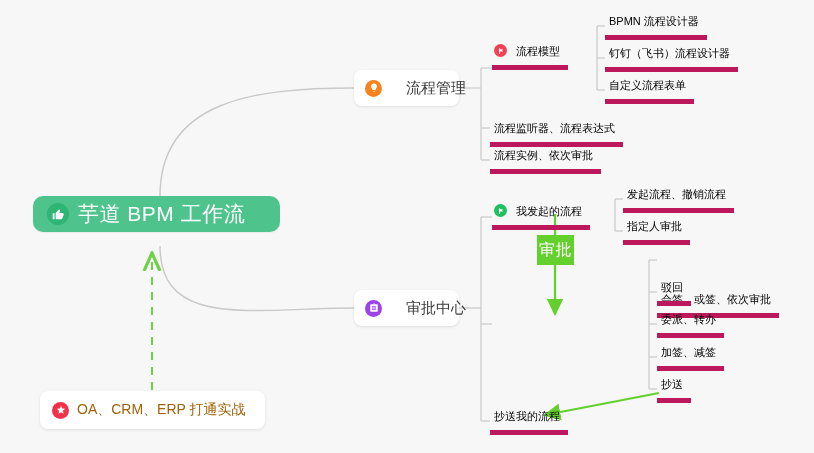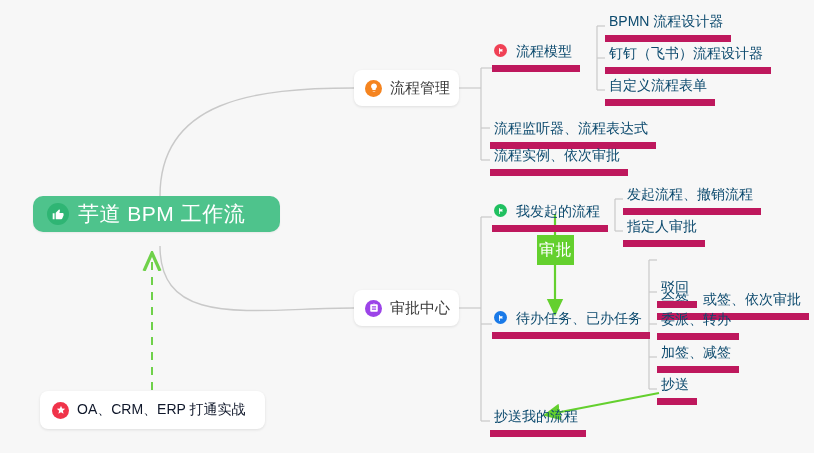--- a/index.html
+++ b/index.html
@@ -56,37 +56,38 @@
     position: absolute;
     background: #ffffff;
     border-radius: 8px;
     height: 36px;
     display: flex;
     align-items: center;
     padding: 0 14px 0 11px;
     box-sizing: border-box;
     box-shadow: 0 1px 3px rgba(0,0,0,0.10);
     white-space: nowrap;
+    gap: 16px;
   }
   .branch-card .txt {
     font-size: 15px;
     color: #3b3b3b;
     margin-left: 8px;
   }
   #branch-process { left: 354px; top: 70px; width: 105px; }
   #branch-approve { left: 354px; top: 290px; width: 105px; }
 
   
   .leaf {
     position: absolute;
-    font-size: 14px;
-    color: #0c4a6e;
+    font-size: 11px;
+    color: #000000;
     white-space: nowrap;
     padding: 3px 8px 5px 4px;
-    border-bottom: 7px solid #be185d;
+    border-bottom: 5px solid #be185d;
     box-sizing: border-box;
     background: transparent;
     line-height: 17px;
   }
   .leaf.with-icon {
     padding-left: 24px;
   }
   .leaf .bullet-icon {
     position: absolute;
     left: 2px;
@@ -104,21 +105,21 @@
     border-radius: 8px;
     display: flex;
     align-items: center;
     padding-left: 12px;
     box-sizing: border-box;
     box-shadow: 0 1px 3px rgba(0,0,0,0.10);
     white-space: nowrap;
   }
   .note-card .txt {
     font-size: 14px;
-    color: #0f172a;
+    color: #a16207;
     margin-left: 8px;
   }
 
   
   .chip {
     position: absolute;
     left: 537px;
     top: 235px;
     width: 37px;
     height: 30px;
@@ -266,28 +267,20 @@
     <span>我发起的流程</span>
   </div>
 
   <div class="leaf" style="left:623px; top:183px;">
     <span>发起流程、撤销流程</span>
   </div>
   <div class="leaf" style="left:623px; top:215px;">
     <span>指定人审批</span>
   </div>
 
-  <div class="leaf with-icon" style="left:492px; top:307px;">
-    <span class="ic ic-sm bullet-icon" style="background:#1a7ae8;">
-      <svg width="8" height="8" viewBox="0 0 24 24" fill="#ffffff">
-        <path d="M6 3v18h2.3v-7.3h9.2l-1.9-3.6 1.9-3.6H8.3V3z"></path>
-      </svg>
-    </span>
-    <span>待办任务、已办任务</span>
-  </div>
 
   <div class="leaf" style="left:657px; top:244px;margin-top:44px;">
     <span>会签、或签、依次审批</span>
   </div>
   <div class="leaf" style="left:657px; top:276px;">
     <span>驳回</span>
   </div>
   <div class="leaf" style="left:657px; top:308px;">
     <span>委派、转办</span>
   </div>

